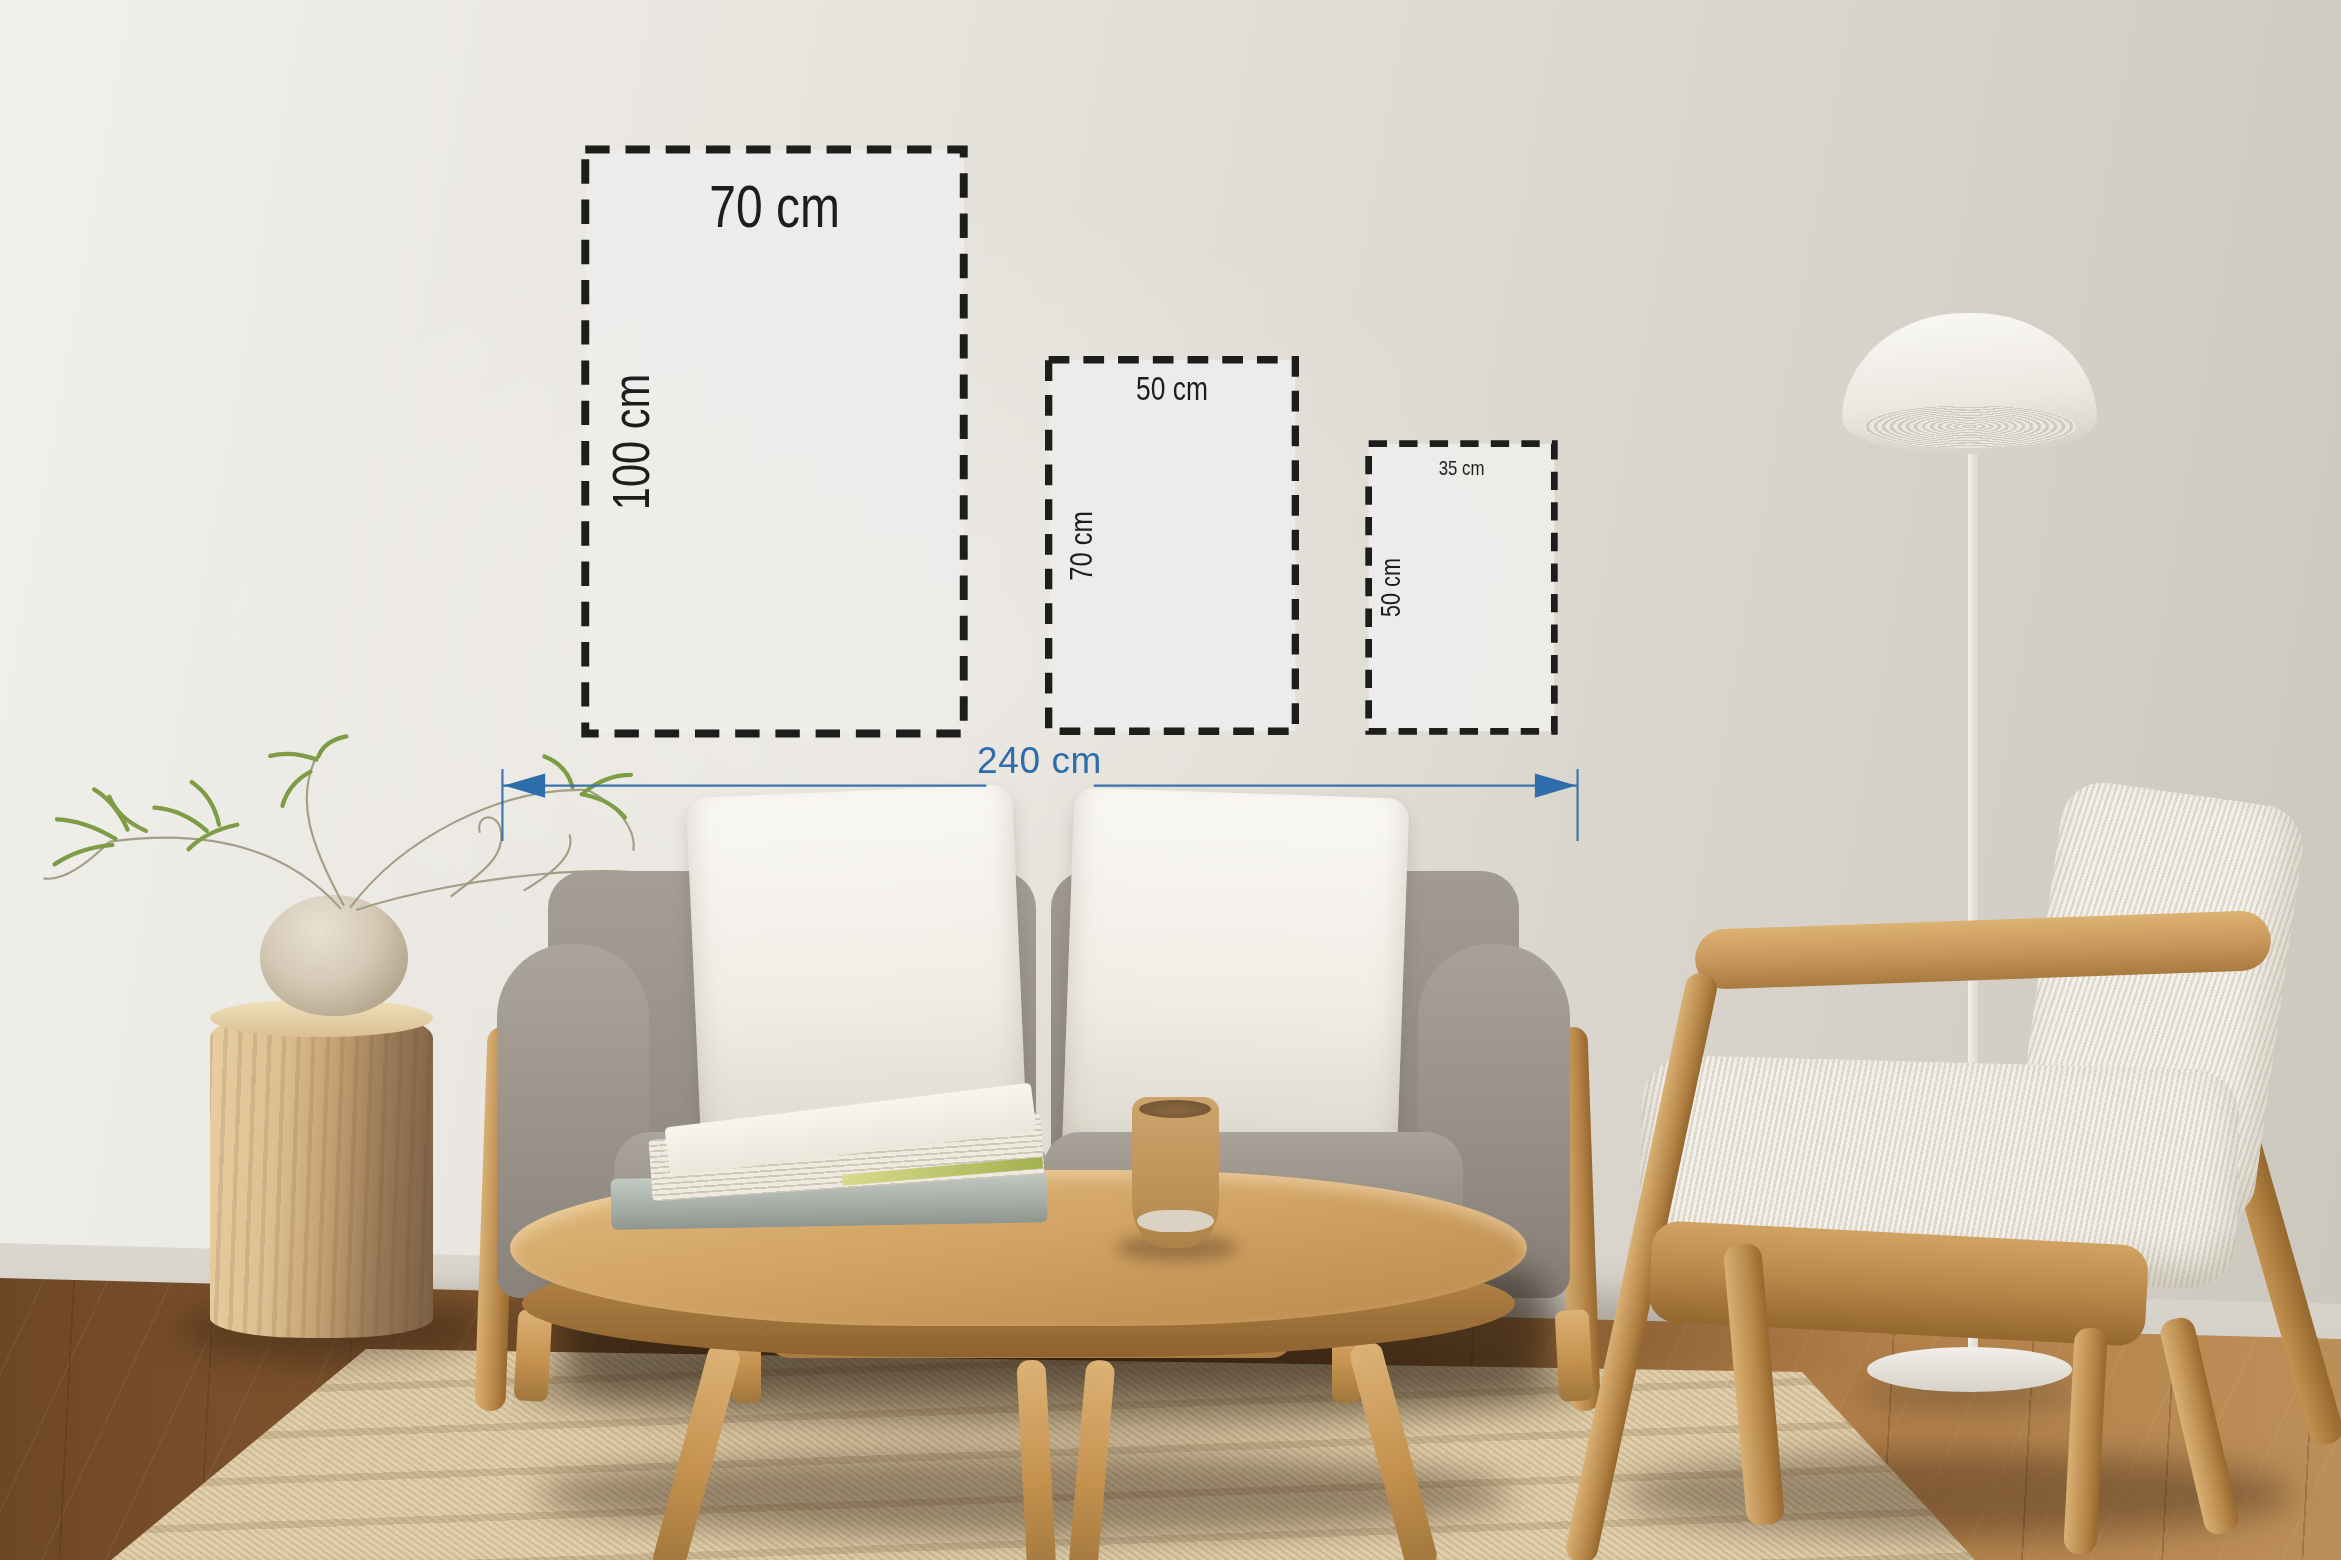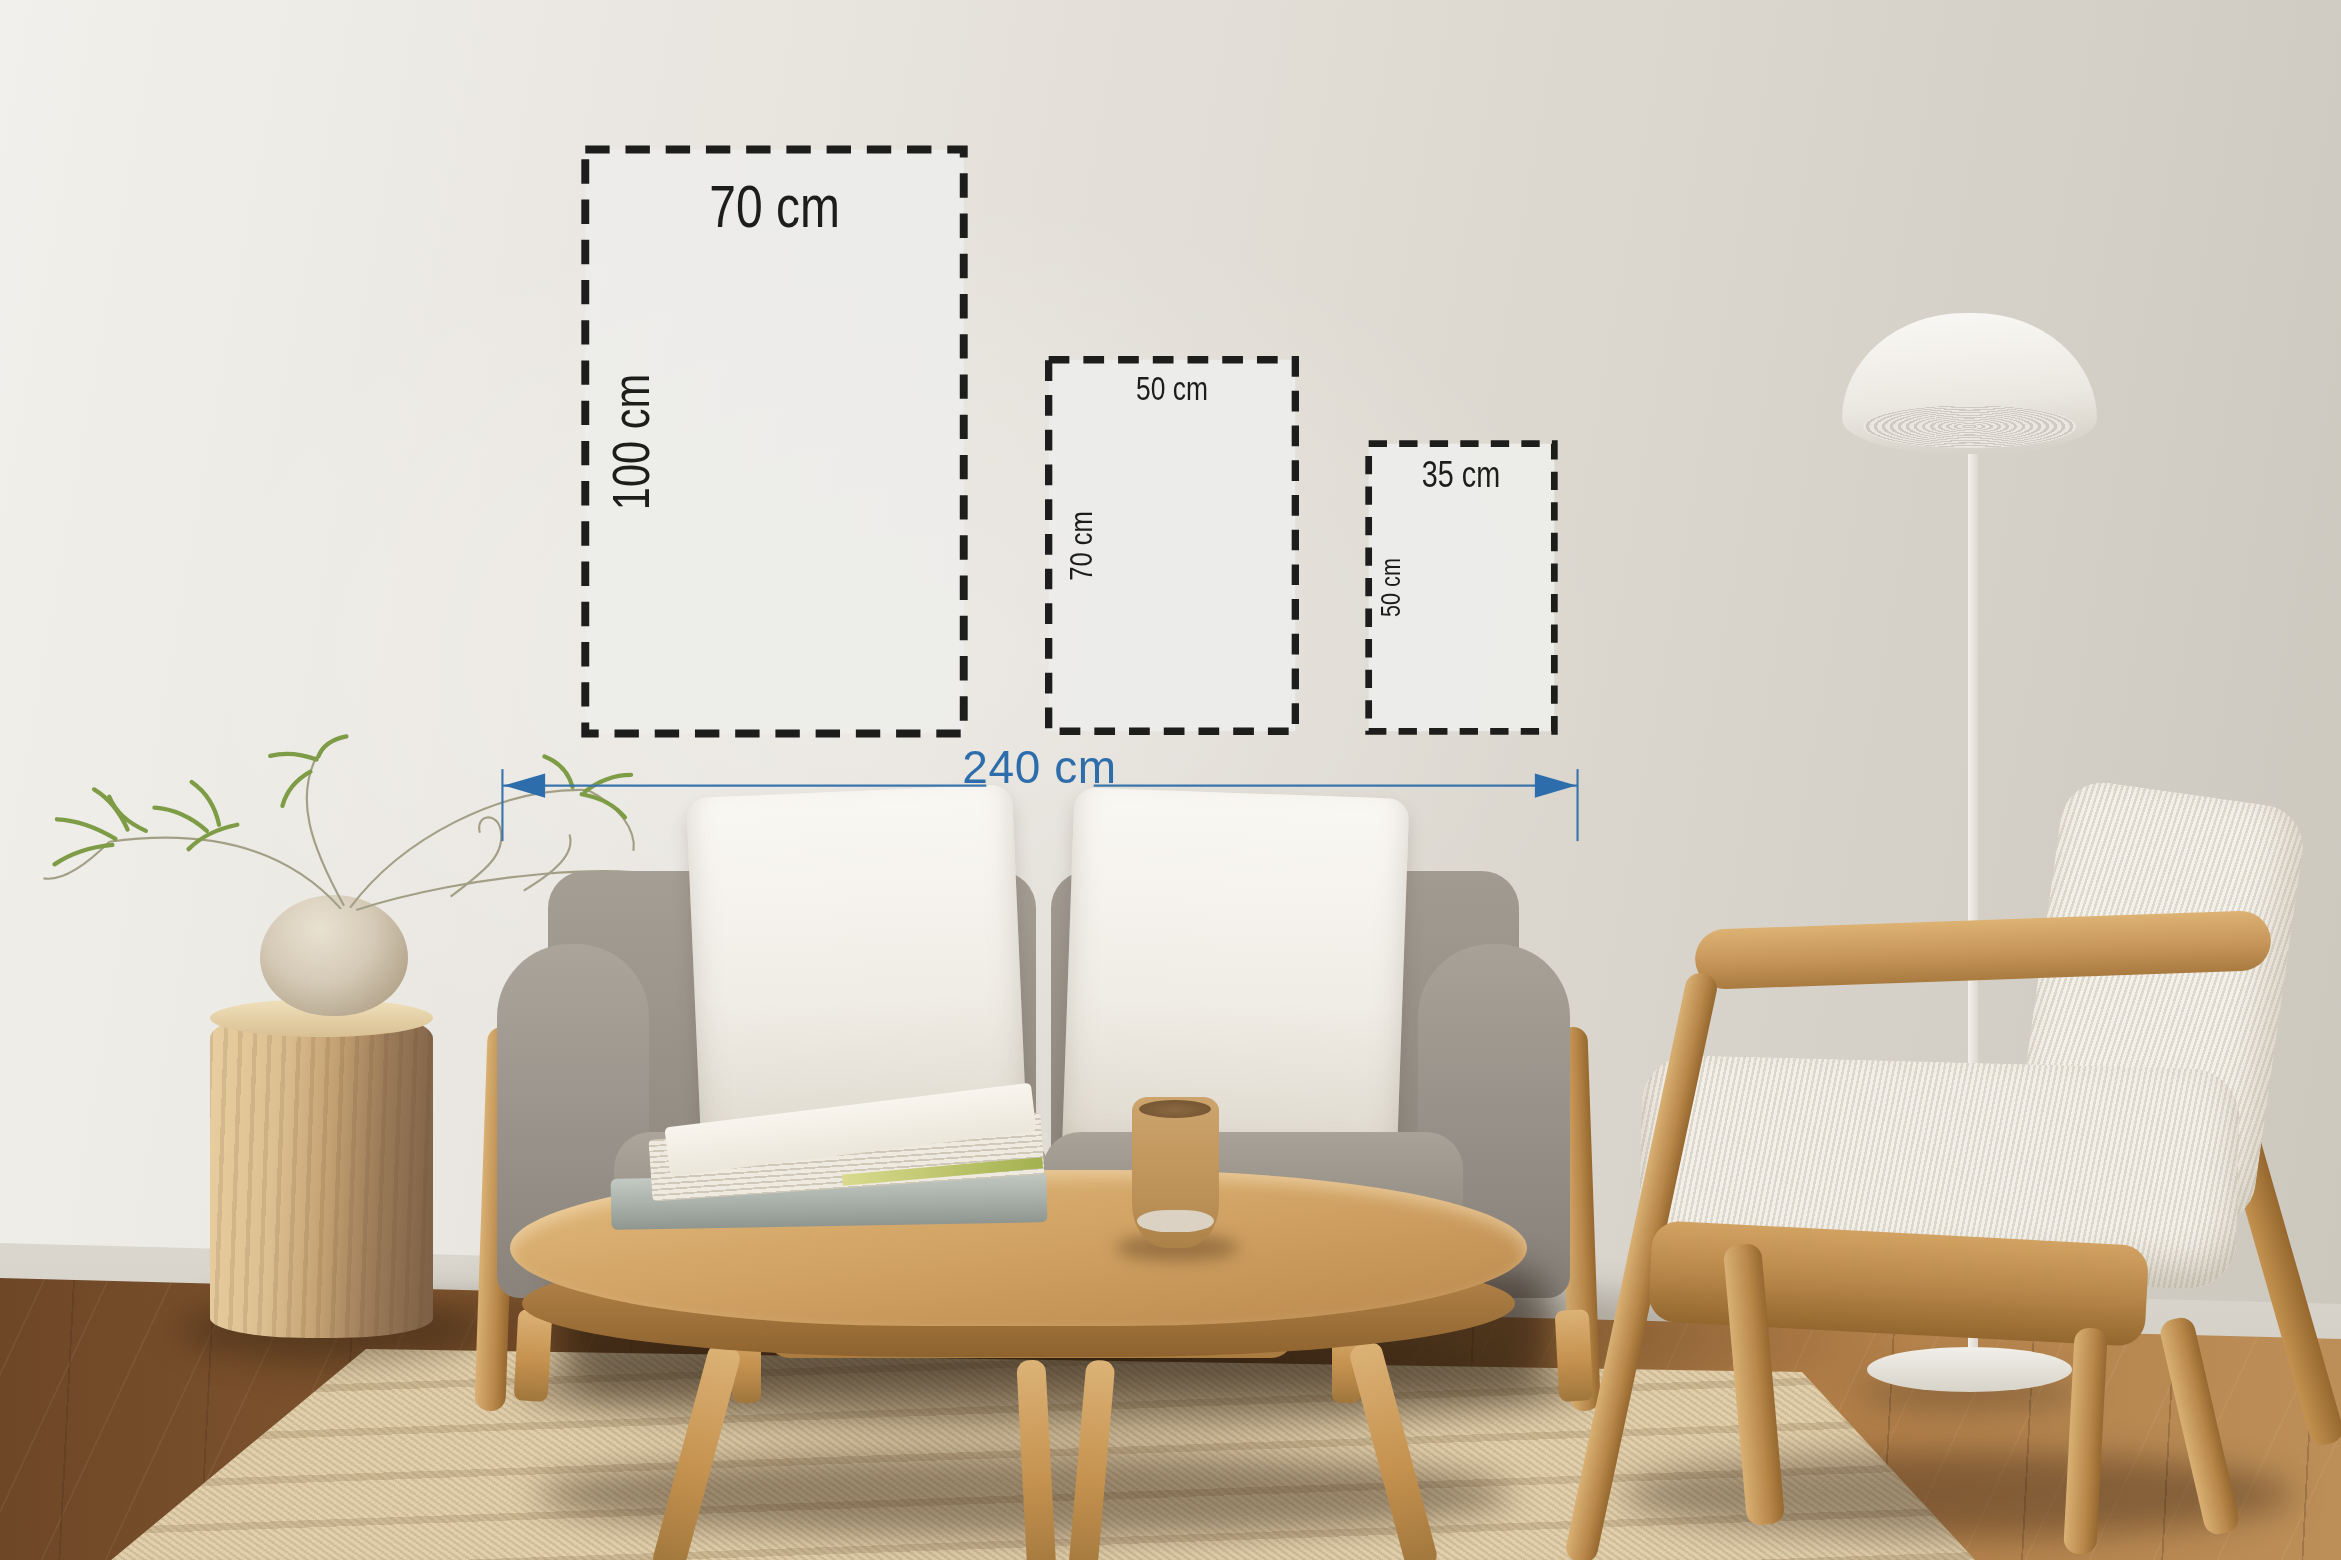--- a/index.html
+++ b/index.html
@@ -202,35 +202,35 @@
       <span>50 cm</span></div>
     <div class="vwrap" style="left:16px;width:39px">
       <span style="font-size:32px">70 cm</span>
       </div>
   </div>
 
   <div class="framebox" style="left:1365px;top:440px;width:193px;height:295px">
     <svg width="193" height="295" viewBox="0 0 316 483">
       <rect x="6" y="6" width="304" height="471" fill="#ececea" fill-opacity="0.96" stroke="#1d1d1b" stroke-width="11" stroke-dasharray="30 20"></rect>
     </svg>
-    <div class="frame-top-label" style="top:17px;font-size:36px">
+    <div class="frame-top-label" style="top:17px;font-size:21px">
       <span>35 cm</span></div>
     <div class="vwrap" style="left:8.5px;width:37px">
       <span style="font-size:27px">50 cm</span>
       </div>
   </div>
 
   <svg class="abs" style="left:500px;top:764px" width="1080" height="81" viewBox="0 0 1770 132">
     <g stroke="#3a74ac" stroke-width="3.5">
       <line x1="4" y1="35" x2="797" y2="35"></line>
       <line x1="973" y1="35" x2="1766" y2="35"></line>
       <line x1="4" y1="8" x2="4" y2="126"></line>
       <line x1="1766" y1="8" x2="1766" y2="126"></line>
     </g>
     <g fill="#2e6dab">
       <polygon points="6,35 74,15 74,55"></polygon>
       <polygon points="1764,35 1696,15 1696,55"></polygon>
     </g>
   </svg>
-  <div class="dim-label" style="left:942px;top:740px;width:195px;font-size:46px">240 cm</div>
+  <div class="dim-label" style="left:942px;top:740px;width:195px;font-size:37px">240 cm</div>
 
 </div>
 
 
 </body></html>

